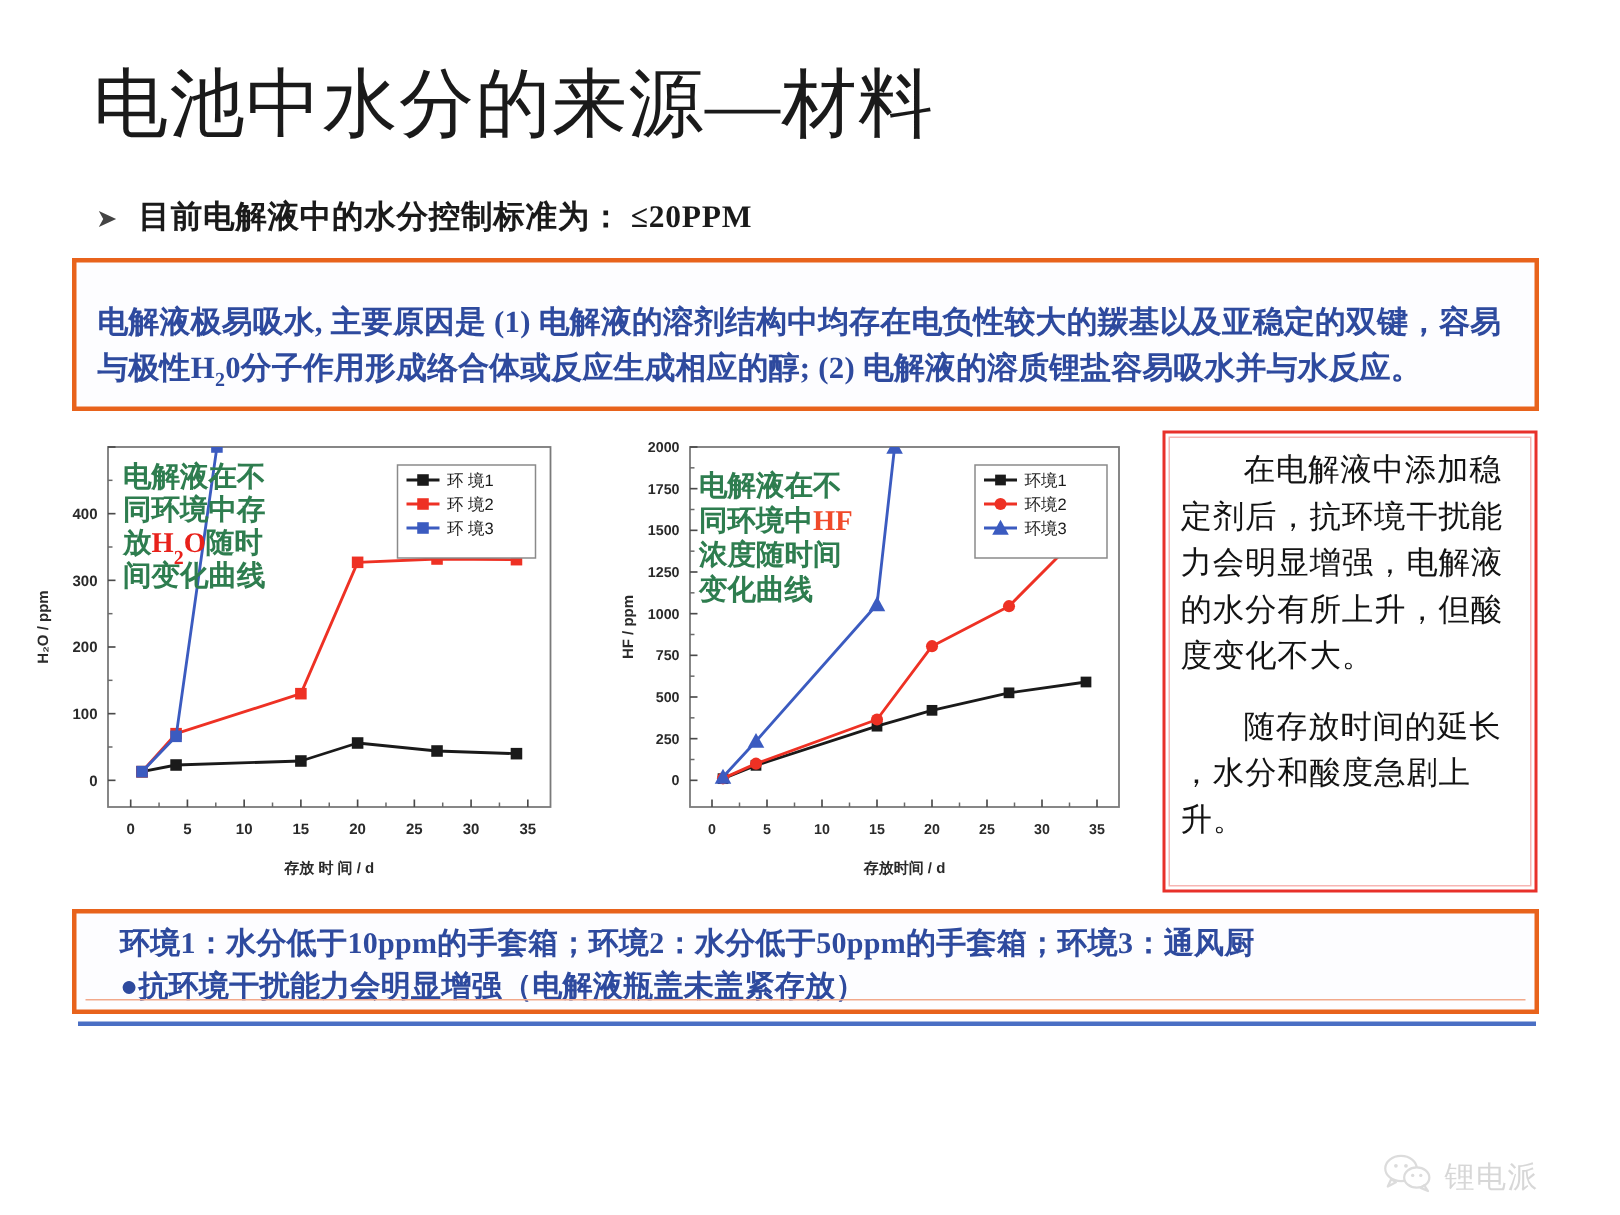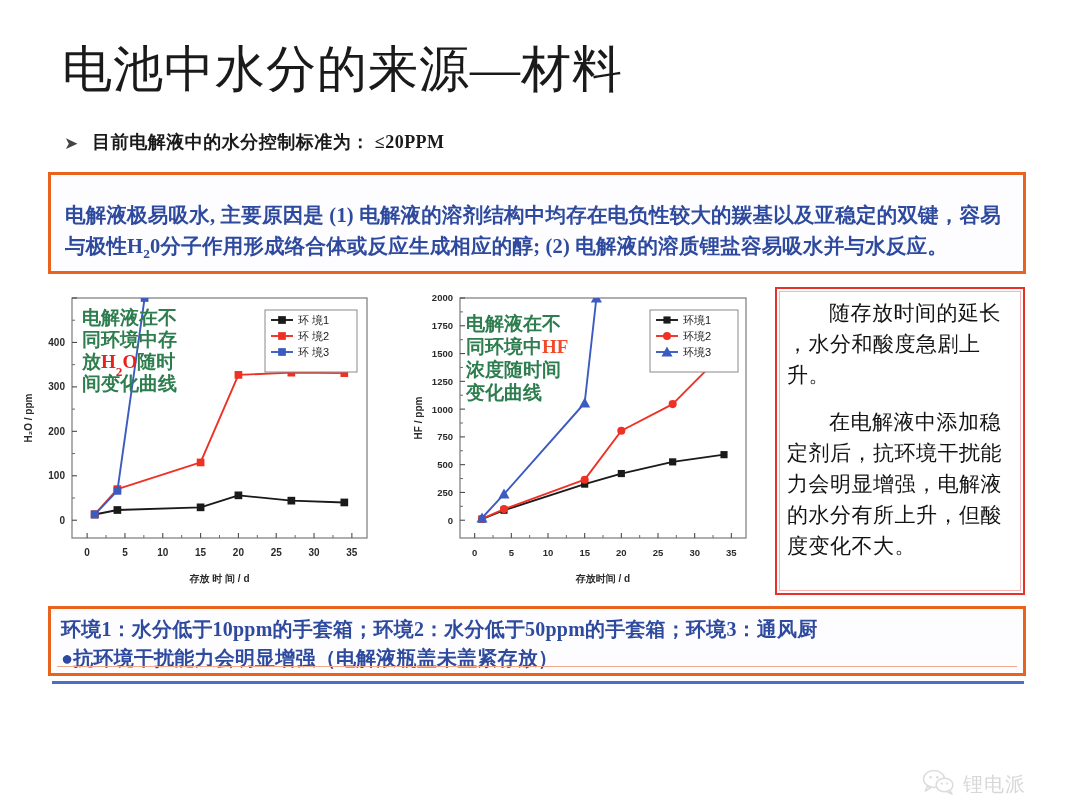--- a/index.html
+++ b/index.html
@@ -38,21 +38,21 @@
     gap: 14px;
     white-space: nowrap;
   }
   #bullet-marker {
     color: #444;
     font-size: 17px;
     line-height: 1;
     transform: translateY(1px);
   }
   #bullet-text {
-    font-size: 18px;
+    font-size: 21px;
     color: #1a1a1a;
     letter-spacing: 0.5px;
     font-weight: 600;
     font-family: "Liberation Serif", "DejaVu Serif", serif;
   }
 
   
   #top-box {
     position: absolute;
     left: 48px; top: 172px;
@@ -108,21 +108,21 @@
   }
   .side-para + .side-para { margin-top: 16px; }
 
   
   #bottom-box {
     position: absolute;
     left: 48px; top: 606px;
     width: 978px; height: 70px;
     border: 3px solid #E8631C;
     background: #fdfdff;
-    padding: 6px 10px 0 10px;
+    padding: 6px 10px 0 29px;
   }
   .bottom-line {
     font-size: 20px;
     line-height: 29px;
     color: #2E4A9E;
     font-weight: 600;
     letter-spacing: 0.2px;
     white-space: nowrap;
     font-family: "Liberation Serif", "DejaVu Serif", serif;
   }
@@ -366,22 +366,22 @@
         <g>
           <text x="62" y="42" font-family="&quot;Liberation Serif&quot;, serif" font-size="19" font-weight="bold" fill="#2E7D4F"><tspan>电解液在不</tspan></text>
           <text x="62" y="65" font-family="&quot;Liberation Serif&quot;, serif" font-size="19" font-weight="bold" fill="#2E7D4F"><tspan>同环境中</tspan><tspan fill="#F04A2A">HF</tspan></text>
           <text x="62" y="88" font-family="&quot;Liberation Serif&quot;, serif" font-size="19" font-weight="bold" fill="#2E7D4F"><tspan>浓度随时间</tspan></text>
           <text x="62" y="111" font-family="&quot;Liberation Serif&quot;, serif" font-size="19" font-weight="bold" fill="#2E7D4F"><tspan>变化曲线</tspan></text>
         </g>
       </svg>
   </div>
 
   <div id="side-box">
+    <div class="side-para">在电解液中添加稳定剂后，抗环境干扰能力会明显增强，电解液的水分有所上升，但酸度变化不大。</div>
     <div class="side-para">随存放时间的延长 ，水分和酸度急剧上升。</div>
-    <div class="side-para">在电解液中添加稳定剂后，抗环境干扰能力会明显增强，电解液的水分有所上升，但酸度变化不大。</div>
   </div>
 
   <div id="bottom-box">
     <div class="bottom-line">环境1：水分低于10ppm的手套箱；环境2：水分低于50ppm的手套箱；环境3：通风厨</div>
     <div class="bottom-line">●抗环境干扰能力会明显增强（电解液瓶盖未盖紧存放）</div>
     <div id="bottom-underline"></div>
   </div>
 
   <div id="blue-rule"></div>
 

